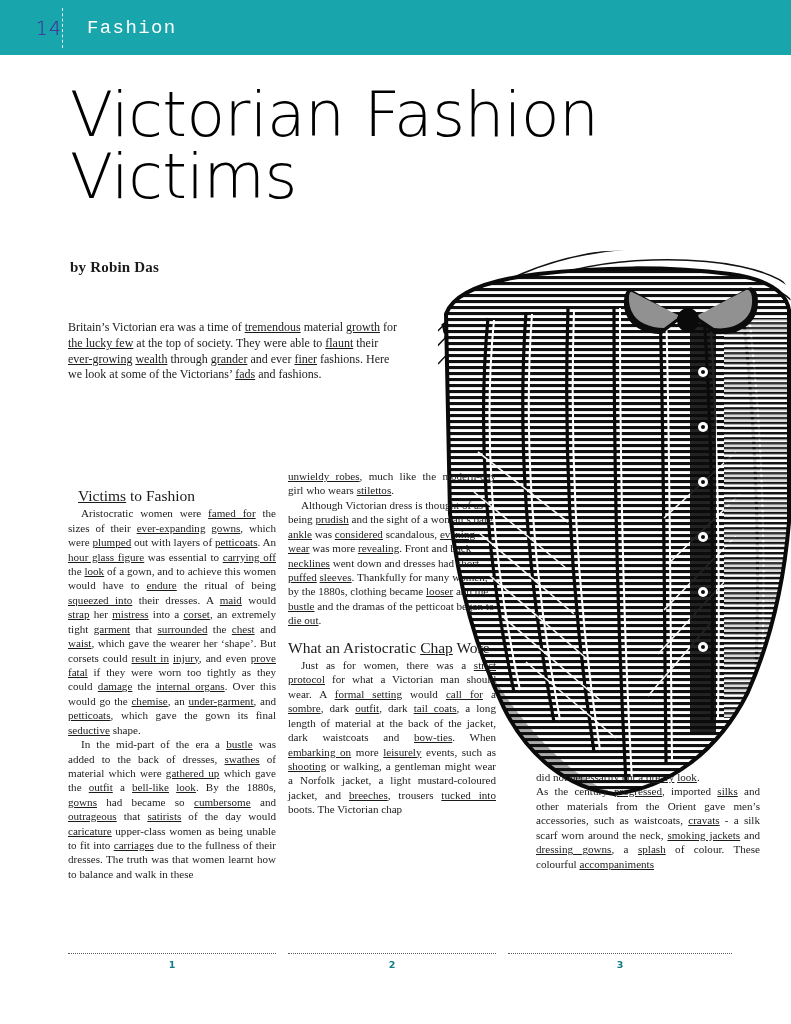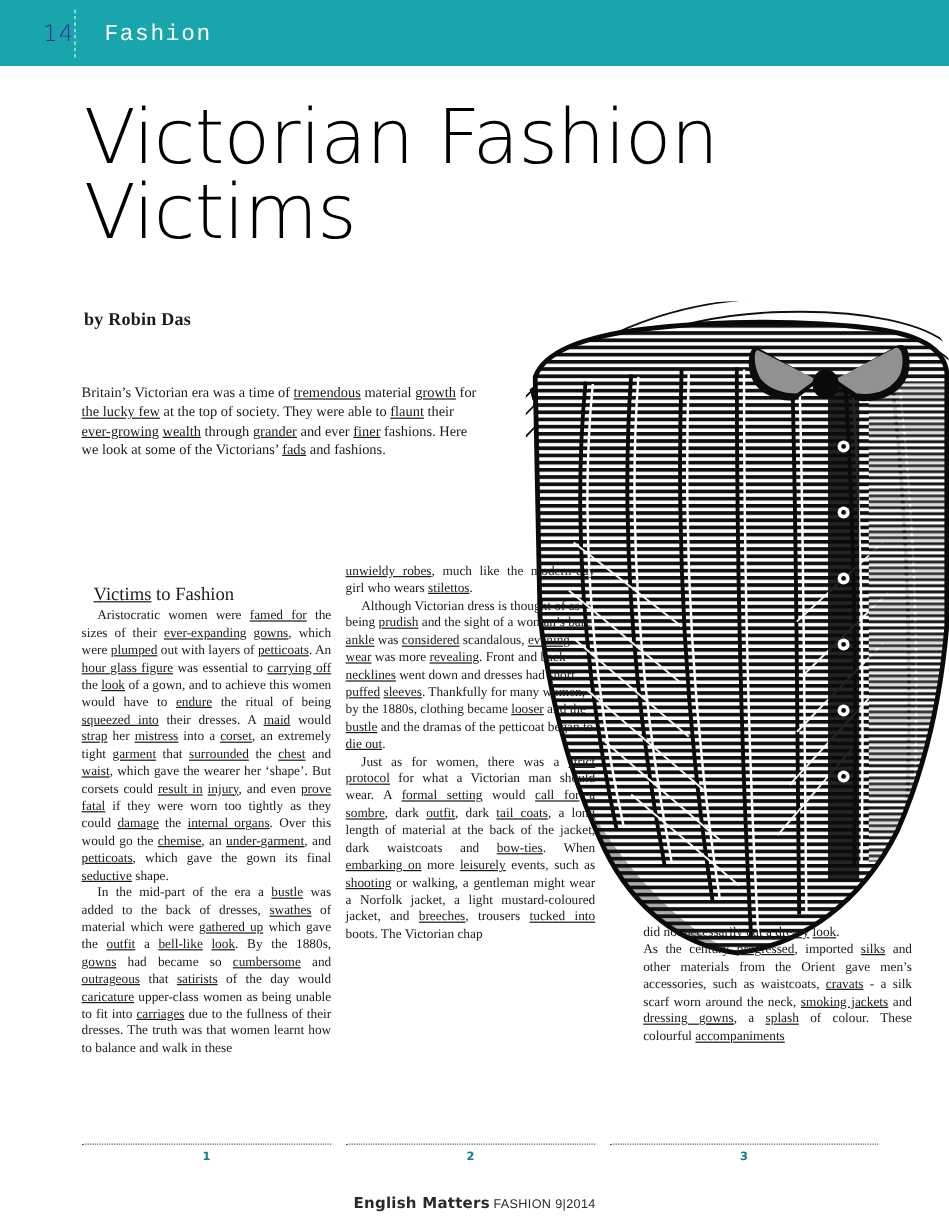--- a/index.html
+++ b/index.html
@@ -218,20 +218,21 @@
       <p class="first">Aristocratic women were <span class="u">famed for</span> the sizes of their <span class="u">ever-expanding</span> <span class="u">gowns</span>, which were <span class="u">plumped</span> out with layers of <span class="u">petticoats</span>. An <span class="u">hour glass figure</span> was essential to <span class="u">carrying off</span> the <span class="u">look</span> of a gown, and to achieve this women would have to <span class="u">endure</span> the ritual of being <span class="u">squeezed into</span> their dresses. A <span class="u">maid</span> would <span class="u">strap</span> her <span class="u">mistress</span> into a <span class="u">corset</span>, an extremely tight <span class="u">garment</span> that <span class="u">surrounded</span> the <span class="u">chest</span> and <span class="u">waist</span>, which gave the wearer her ‘shape’. But corsets could <span class="u">result in</span> <span class="u">injury</span>, and even <span class="u">prove</span> <span class="u">fatal</span> if they were worn too tightly as they could <span class="u">damage</span> the <span class="u">internal organs</span>. Over this would go the <span class="u">chemise</span>, an <span class="u">under-<span class="u">garment</span></span>, and <span class="u">petticoats</span>, which gave the gown its final <span class="u">seductive</span> shape.</p>
       <p class="">In the mid-part of the era a <span class="u">bustle</span> was added to the back of dresses, <span class="u">swathes</span> of material which were <span class="u">gathered up</span> which gave the <span class="u">outfit</span> a <span class="u">bell-like</span> <span class="u">look</span>. By the 1880s, <span class="u">gowns</span> had became so <span class="u">cumbersome</span> and <span class="u">outrageous</span> that <span class="u">satirists</span> of the day would <span class="u">caricature</span> upper-class women as being unable to fit into <span class="u">carriages</span> due to the fullness of their dresses. The truth was that women learnt how to balance and walk in these</p>
     </div>
 </div>
 
 <div class="col col-2">
   <div>
       <p style="text-indent:0"><span class="u">unwieldy robes</span>, much like the modern-day girl who wears <span class="u">stilettos</span>.</p>
       <p class="wrapped">Although Victorian dress is thought of as being <span class="u">prudish</span> and the sight of a woman’s <span class="u">bare</span> <span class="u">ankle</span> was <span class="u">considered</span> scandalous, <span class="u">evening wear</span> was more <span class="u">revealing</span>. Front and back <span class="u">necklines</span> went down and dresses had short <span class="u">puffed</span> <span class="u">sleeves</span>. Thankfully for many women, by the 1880s, clothing became <span class="u">looser</span> and the <span class="u">bustle</span> and the dramas of the petticoat began to <span class="u">die out</span>.</p>
     </div>
+  <h3 class="noind" style="margin-top:11px;">What an Aristocratic <span class="u">Chap</span> Wore</h3>
   <div>
       <p>Just as for women, there was a <span class="u">strict</span> <span class="u">protocol</span> for what a Victorian man should wear. A <span class="u">formal setting</span> would <span class="u">call for</span> a <span class="u">sombre</span>, dark <span class="u">outfit</span>, dark <span class="u">tail coats</span>, a long length of material at the back of the jacket, dark waistcoats and <span class="u">bow-ties</span>. When <span class="u">embarking on</span> more <span class="u">leisurely</span> events, such as <span class="u">shooting</span> or walking, a gentleman might wear a Norfolk jacket, a light mustard-coloured jacket, and <span class="u">breeches</span>, trousers <span class="u">tucked into</span> boots. The Victorian chap</p>
     </div>
 </div>
 
 <div class="col col-3">
   <div>
       <p class="ragged" style="text-indent:0">did not necessarily <span class="u">cut a</span> <span class="u">dreary</span> <span class="u">look</span>.</p>
       <p style="text-indent:0">As the century <span class="u">progressed</span>, imported <span class="u">silks</span> and other materials from the Orient gave men’s accessories, such as waistcoats, <span class="u">cravats</span> - a silk scarf worn around the neck, <span class="u">smoking jackets</span> and <span class="u">dressing <span class="u">gowns</span></span>, a <span class="u">splash</span> of colour. These colourful <span class="u">accompaniments</span></p>
     </div>
@@ -245,17 +246,13 @@
     </div>
     <div class="rule r2">
       <div class="dots"></div>
       <div class="num">2</div>
     </div>
     <div class="rule r3">
       <div class="dots"></div>
       <div class="num">3</div>
     </div>
   </div>
-  <div class="colophon">
-    <span class="em">English Matters</span>
-    <span class="iss">FASHION 9|2014</span>
-  </div>
 </div>
 
 </body></html>

